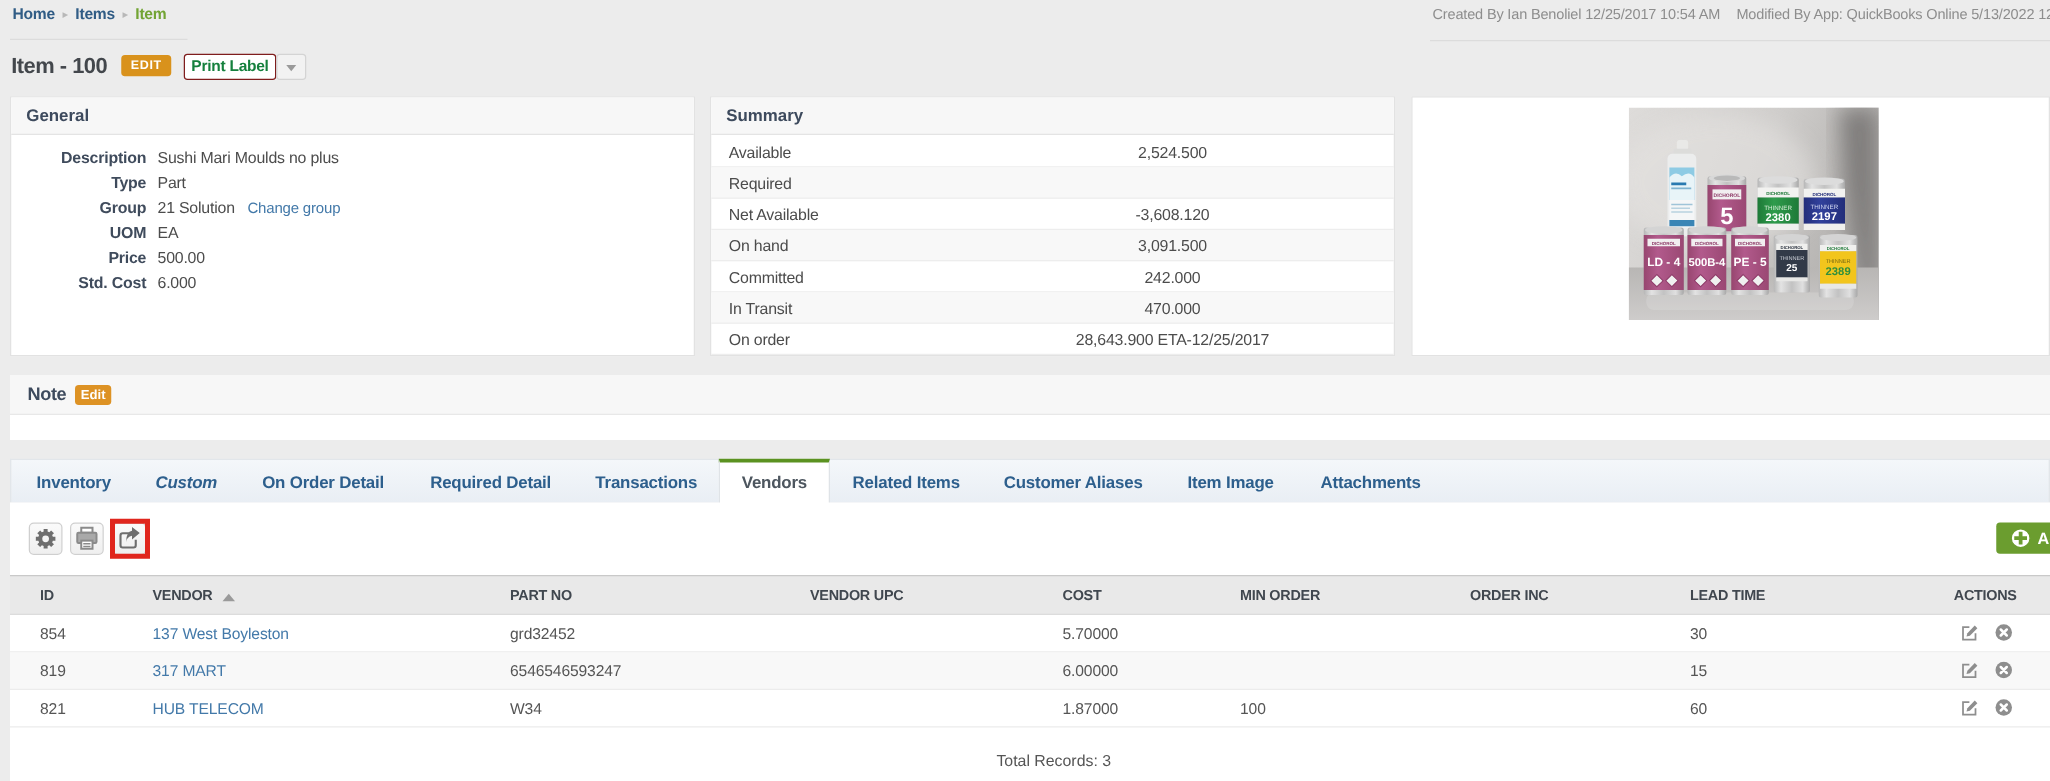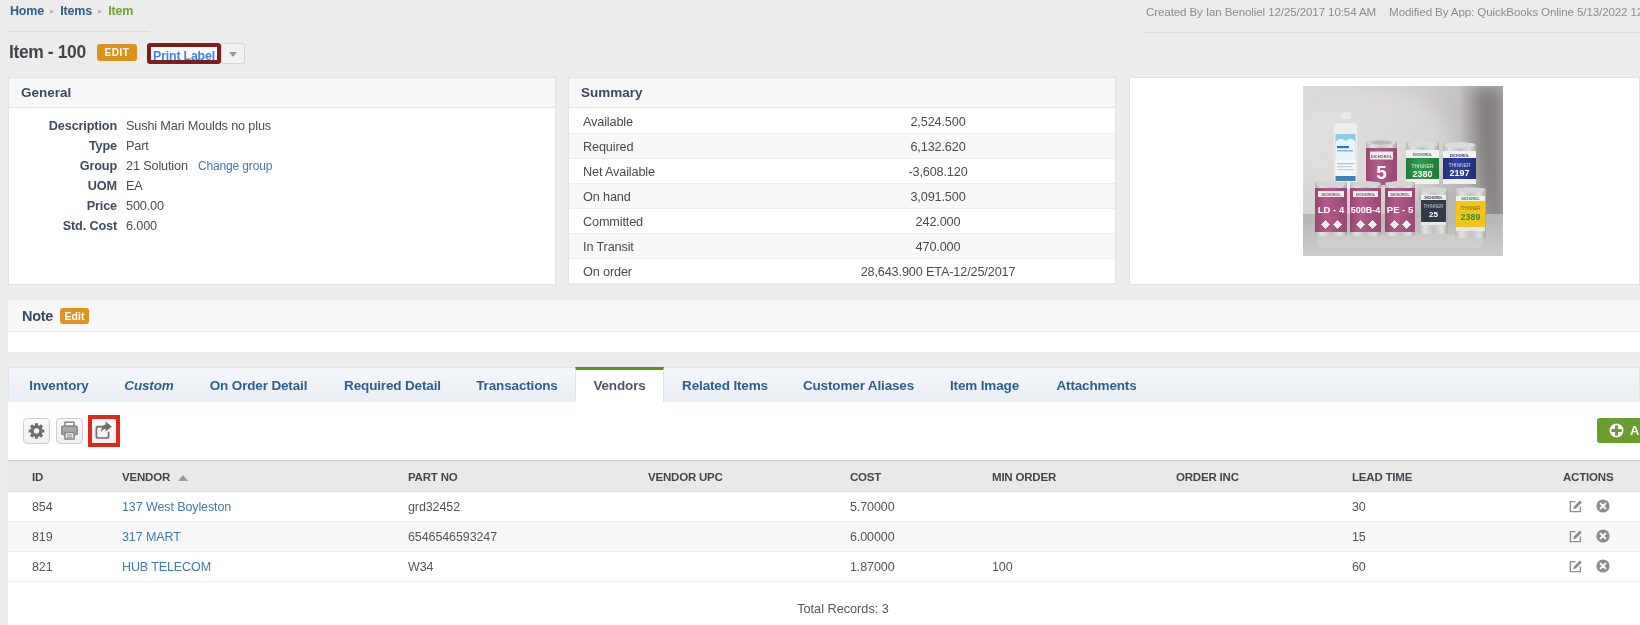--- a/index.html
+++ b/index.html
@@ -11,21 +11,21 @@
 .crumb { left:10px; top:4px; font-size:12.5px; font-weight:bold; color:#305c85; letter-spacing:-0.2px; }
 .crumb .sep { color:#b8b8b8; font-weight:normal; font-size:9px; padding:0 6px; position:relative; top:-1px; }
 .crumb .last { color:#72a433; }
 .crumbline { left:8px; top:31px; width:142px; height:1px; background:#dcdcdc; }
 .created { top:5px; left:1146px; width:600px; font-size:11.6px; letter-spacing:-0.12px; color:#8d8d8d; white-space:nowrap; }
 .createdline { left:1144px; top:32px; width:496px; height:1px; background:#dcdcdc; }
 
 
 .title { left:9px; top:44px; font-size:17.5px; line-height:17.5px; font-weight:bold; color:#43474c; letter-spacing:-0.4px; }
 .editbadge { left:97px; top:44px; width:40px; height:17px; background:#d9921c; border-radius:3px; color:#fff; font-size:10px; font-weight:bold; text-align:center; line-height:17px; letter-spacing:0.5px; }
-.plbtn { left:147px; top:43px; width:74px; height:21px; background:#fff; border:4px solid #7f1d1d; border-radius:3px; color:#3b82f6; font-size:12.4px; font-weight:bold; text-align:center; line-height:19px; letter-spacing:-0.2px; }
+.plbtn { left:147px; top:43px; width:74px; height:21px; background:#fff; border:1px solid #7f1d1d; border-radius:3px; color:#15803d; font-size:12.4px; font-weight:bold; text-align:center; line-height:19px; letter-spacing:-0.2px; }
 .caretbtn { left:221px; top:43px; width:24px; height:21px; background:#f2f2f2; border:1px solid #d4d4d4; border-radius:3px; }
 .caretbtn:after { content:""; position:absolute; left:7px; top:8px; border-left:4px solid transparent; border-right:4px solid transparent; border-top:5px solid #9a9a9a; }
 
 
 .panel { background:#fff; border:1px solid #e2e2e2; }
 .phead { height:30px; background:#f7f7f7; border-bottom:1px solid #e4e4e4; font-size:13.5px; font-weight:bold; color:#3d4a5d; line-height:29px; padding-left:12px; }
 .gpanel { left:8px; top:77px; width:548px; height:208px; }
 .spanel { left:568px; top:77px; width:548px; height:208px; }
 .ipanel { left:1129px; top:77px; width:511px; height:208px; }
 
@@ -109,21 +109,20 @@
 </div>
 
 <div class="abs panel spanel">
   <div class="phead">Summary</div>
   <div class="srow" style="top:31px;padding-left:48px;">
       <span class="slab">Available</span>
       <span class="sval">2,524.500</span>
     </div>
   <div class="srow alt" style="top:56px;">
       <span class="slab">Required</span>
-      <span class="sval">6,132.620</span>
     </div>
   <div class="srow" style="top:81px;">
       <span class="slab">Net Available</span>
       <span class="sval">-3,608.120</span>
     </div>
   <div class="srow alt" style="top:106px;">
       <span class="slab">On hand</span>
       <span class="sval">3,091.500</span>
     </div>
   <div class="srow" style="top:131px;">

